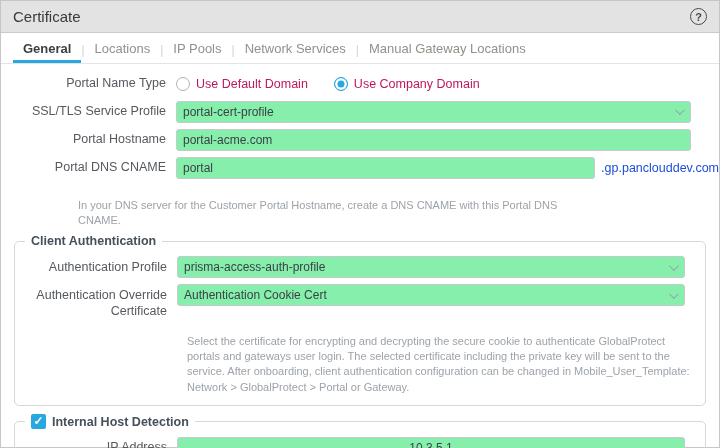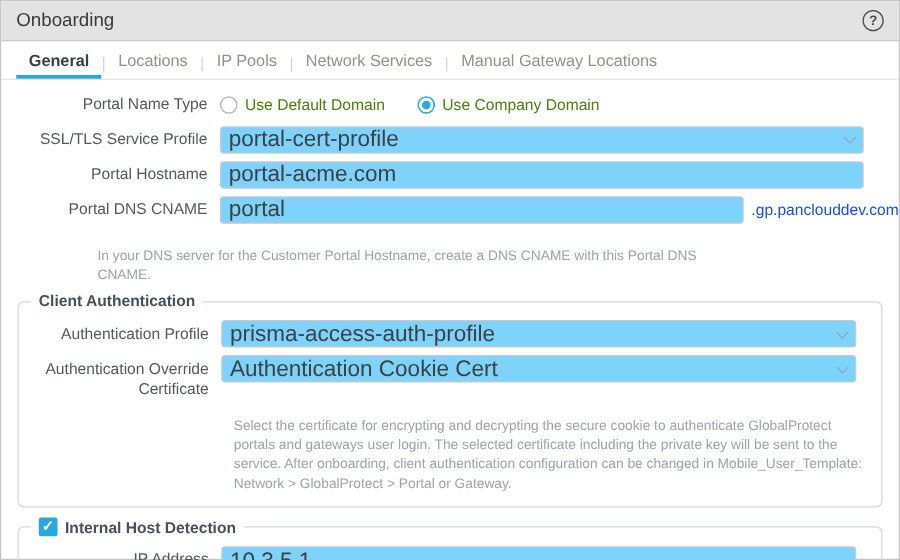--- a/index.html
+++ b/index.html
@@ -61,22 +61,22 @@
     width: 175px; flex: 0 0 175px;
     text-align: right; padding-right: 10px;
     font-size: 12.5px; color: #55595e; line-height: 1.25;
   }
   .ctl { display: flex; align-items: center; }
 
   .tbox, .sbox {
     height: 22px;
     border: 1px solid #c6cace; border-radius: 3px;
     font-family: "Liberation Sans", sans-serif;
-    font-size: 18px; color: #3c4146;
-    padding: 0 6px; background: #7dd3fc; outline: none;
+    font-size: 12px; color: #3c4146;
+    padding: 0 6px; background: #86efac; outline: none;
   }
   .sbox {
     display: flex; align-items: center; justify-content: space-between;
     cursor: pointer;
   }
   .chev {
     width: 7px; height: 7px;
     border-right: 1.6px solid #9aa0a6; border-bottom: 1.6px solid #9aa0a6;
     transform: rotate(45deg) translateY(-2px);
     margin-right: 2px; flex: 0 0 auto;
@@ -93,51 +93,51 @@
   .radio-group { display: flex; align-items: center; gap: 26px; }
   .radio-opt { display: flex; align-items: center; gap: 6px; cursor: pointer; }
   .radio {
     width: 14px; height: 14px; border-radius: 50%;
     border: 1px solid #aeb3b8; background: #fff; flex: 0 0 auto;
   }
   .radio.on {
     background: #29a8df; border-color: #29a8df;
     box-shadow: inset 0 0 0 2.5px #fff;
   }
-  .radio-lbl { font-size: 12.5px; color: #4d7c0f; }
+  .radio-lbl { font-size: 12.5px; color: #be185d; }
 
   
   fieldset {
     border: 1px solid #d5d8db; border-radius: 5px;
     margin: 0 13px 8px 13px;
     padding: 8px 8px 8px 0;
   }
   fieldset legend {
     margin-left: 10px; padding: 0 6px;
     font-size: 12.5px; font-weight: bold; color: #46505a;
     display: flex; align-items: center; gap: 6px;
   }
   fieldset .lbl { width: 162px; flex: 0 0 162px; }
-  .w-fs { width: 508px; }
+  .w-fs { width: 508px; text-align: center; }
   fieldset .hint { margin-left: 172px; width: 508px; margin-bottom: 2px; }
 
   .checkbox {
     width: 15px; height: 15px; border-radius: 2px;
     background: #29a8df; color: #fff;
     font-size: 12px; line-height: 15px; text-align: center;
     display: inline-block; cursor: pointer;
   }
 </style>
 </head>
 <body>
 
 <div class="dialog">
 
   <div class="titlebar">
-    <span class="title">Onboarding</span>
+    <span class="title">Certificate</span>
     <span class="spacer"></span>
     <span class="help-btn">?</span>
   </div>
 
   <div class="tabbar">
     <div class="tab active">General</div>
     <div class="tab-sep">|</div>
     <div class="tab">Locations</div>
     <div class="tab-sep">|</div>
     <div class="tab">IP Pools</div>

